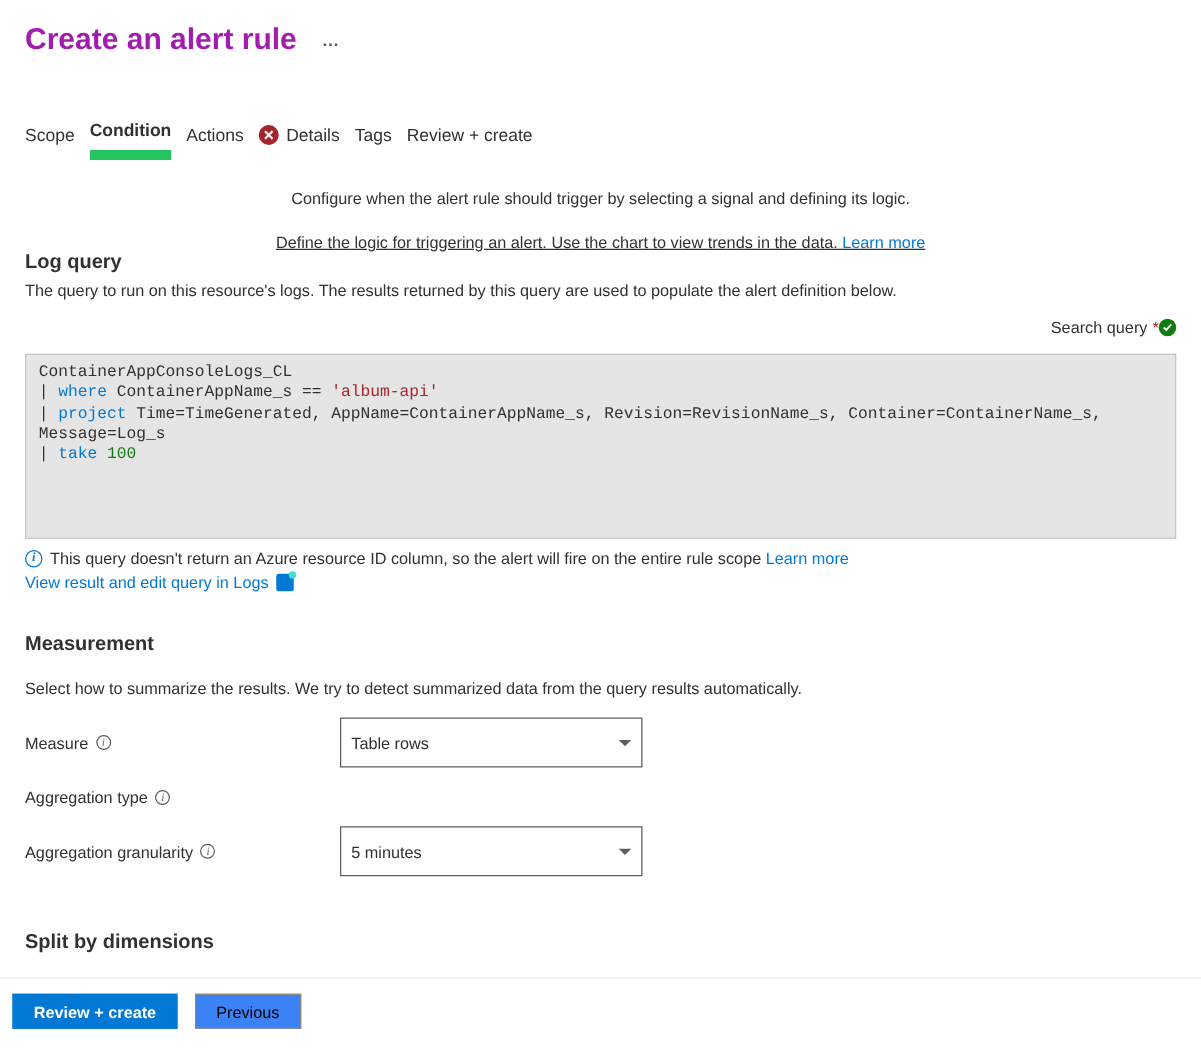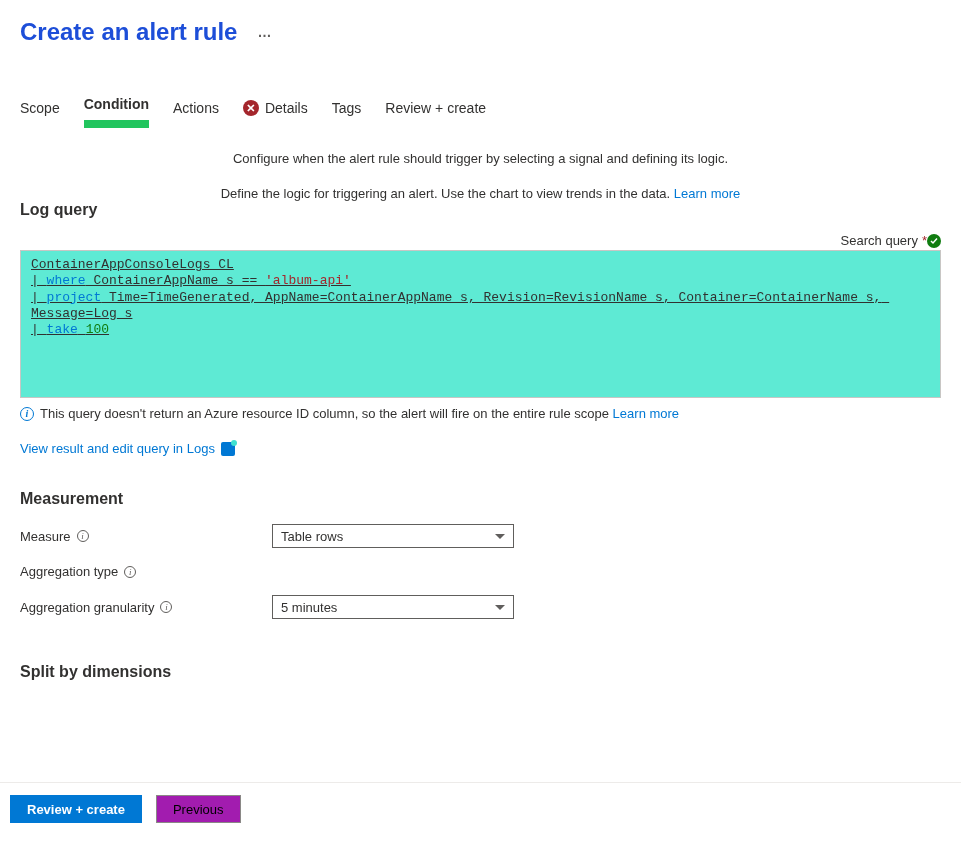--- a/index.html
+++ b/index.html
@@ -15,31 +15,31 @@
 .content {
   padding: 18px 20px 0 20px;
   height: 780px;
   overflow: hidden;
 }
 .header-row {
   display: flex;
   align-items: center;
   margin-bottom: 50px;
 }
-h1 { font-size: 24px; font-weight: 600; color: #1d4ed8; }
+h1 { font-size: 24px; font-weight: 600; color: #a21caf; }
 .ellipsis {
   margin-left: 20px;
   font-size: 14px;
   font-weight: 700;
   color: #605e5c;
   cursor: pointer;
 }
 .tabs {
   display: flex;
-  gap: 24px;
+  gap: 12px;
   border-bottom: 1px solid transparent;
 }
 .tab {
   font-size: 14px;
   color: #323130;
   padding-bottom: 8px;
   cursor: pointer;
   display: flex;
   align-items: center;
   gap: 6px;
@@ -59,21 +59,21 @@
   border-radius: 50%;
   font-size: 11px;
   font-weight: bold;
 }
 .section-desc {
   margin-top: 22px;
   font-size: 13px;
   color: #323130;
   text-align: center;
 }
-.section-desc + .section-desc { margin-top: 20px; }
+.section-desc + .section-desc { margin-top: 20px; text-decoration: underline; }
 a.link { color: #0078d4; text-decoration: none; cursor: pointer; }
 h2 {
   font-size: 16px;
   font-weight: 600;
   margin-bottom: 6px;
 }
 .sub-desc { font-size: 13px; color: #323130; }
 .field-label-row {
   margin-top: 14px;
   display: flex;
@@ -93,25 +93,24 @@
   color: #fff;
   font-size: 9px;
 }
 .code-box {
   border: 1px solid #c8c6c4;
   width: 100%;
   padding: 6px 10px;
   font-family: "Consolas", "Courier New", monospace;
   font-size: 13px;
   line-height: 1.25;
-  margin-top: 2px;
+  margin-top: 14px;
   min-height: 148px;
   white-space: pre-wrap;
-  background: #5eead4;
-  text-decoration: underline;
+  background: #e5e5e5;
 }
 .kw { color: #0078d4; }
 .str { color: #a4262c; }
 .num { color: #107c10; }
 .info-row {
   margin-top: 8px;
   font-size: 13px;
   display: flex;
   align-items: center;
   gap: 6px;
@@ -124,21 +123,21 @@
   display: inline-flex;
   align-items: center;
   justify-content: center;
   color: #0078d4;
   font-size: 10px;
   font-style: italic;
   font-family: serif;
   font-weight: bold;
 }
 .link-row {
-  margin-top: 20px;
+  margin-top: 4px;
   display: flex;
   align-items: center;
   gap: 6px;
 }
 .open-icon {
   width: 14px;
   height: 14px;
   background: #0078d4;
   border-radius: 2px;
   position: relative;
@@ -171,21 +170,21 @@
   display: inline-flex;
   align-items: center;
   justify-content: center;
   font-size: 9px;
   color: #605e5c;
   font-style: italic;
   font-family: serif;
 }
 .select {
   width: 242px;
-  height: 24px;
+  height: 40px;
   border: 1px solid #605e5c;
   display: flex;
   align-items: center;
   justify-content: space-between;
   padding: 0 8px;
   font-size: 13px;
   cursor: pointer;
   background: #fff;
 }
 .chevron {
@@ -202,21 +201,21 @@
   padding: 12px 10px 20px 10px;
   display: flex;
   gap: 14px;
   background: #fff;
 }
 .btn {
   height: 28px;
   padding: 0 16px;
   font-size: 13px;
   border: 1px solid #8a8886;
-  background: #a21caf;
+  background: #3b82f6;
   cursor: pointer;
   font-family: inherit;
 }
 .btn.primary {
   background: #0078d4;
   color: #fff;
   border-color: #0078d4;
   font-weight: 600;
 }
 </style>
@@ -240,20 +239,21 @@
     <div class="tab">Tags</div>
     <div class="tab">Review + create</div>
   </div>
 
   <p class="section-desc">Configure when the alert rule should trigger by selecting a signal and defining its logic.</p>
   <p class="section-desc">
     <span>Define the logic for triggering an alert. Use the chart to view trends in the data. </span><a class="link">Learn more</a>
   </p>
 
   <h2>Log query</h2>
+  <p class="sub-desc">The query to run on this resource's logs. The results returned by this query are used to populate the alert definition below.</p>
 
   <div class="field-label-row">
     <div>
       <span class="field-label">Search query</span><span class="req">*</span>
     </div>
     <span class="valid-icon">
       <svg width="8" height="8" viewBox="0 0 16 16">
           <path d="M2 8 L6 12 L14 3" stroke="#fff" stroke-width="3" fill="none"></path>
         </svg>
     </span>
@@ -269,20 +269,21 @@
     <span>
       <span>This query doesn't return an Azure resource ID column, so the alert will fire on the entire rule scope </span><a class="link">Learn more</a>
     </span>
   </div>
   <div class="link-row">
     <a class="link">View result and edit query in Logs</a>
     <span class="open-icon"></span>
   </div>
 
   <h2 style="margin-top:34px">Measurement</h2>
+  <p class="sub-desc" style="margin-top:18px">Select how to summarize the results. We try to detect summarized data from the query results automatically.</p>
 
   <div class="form-row" style="margin-top:16px">
     <div class="lbl">
       <span>Measure</span>
       <span class="info-outline">i</span>
     </div>
     <div class="select">
       <span>Table rows</span>
       <span class="chevron"></span>
     </div>

